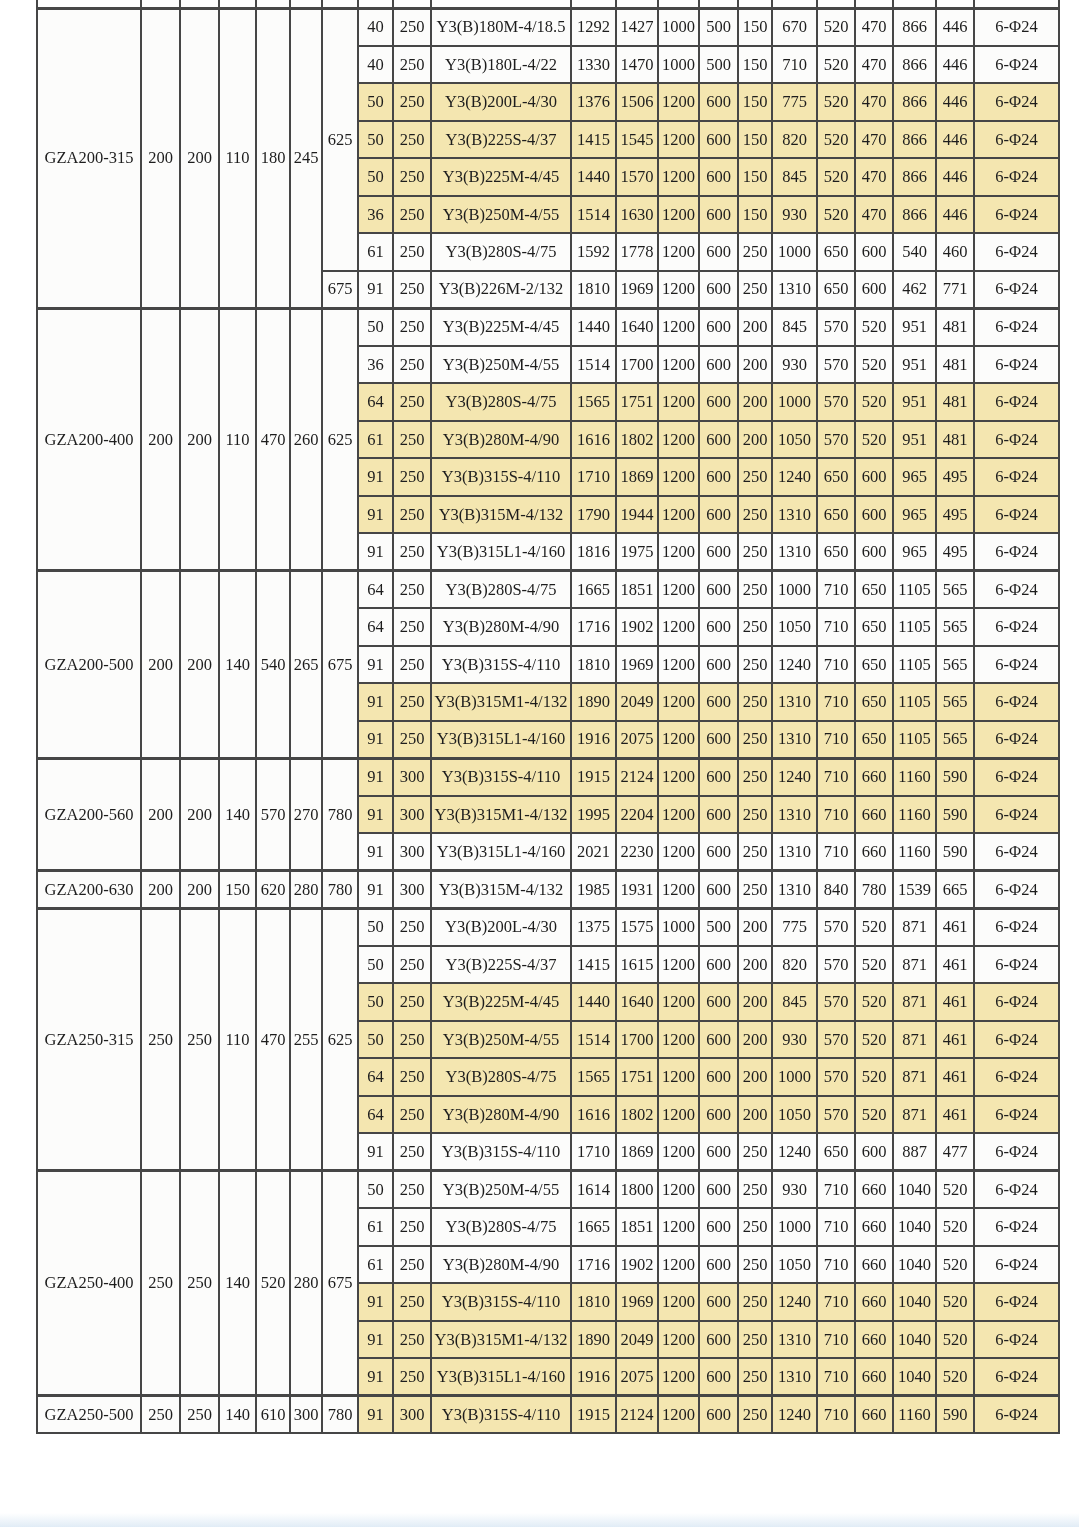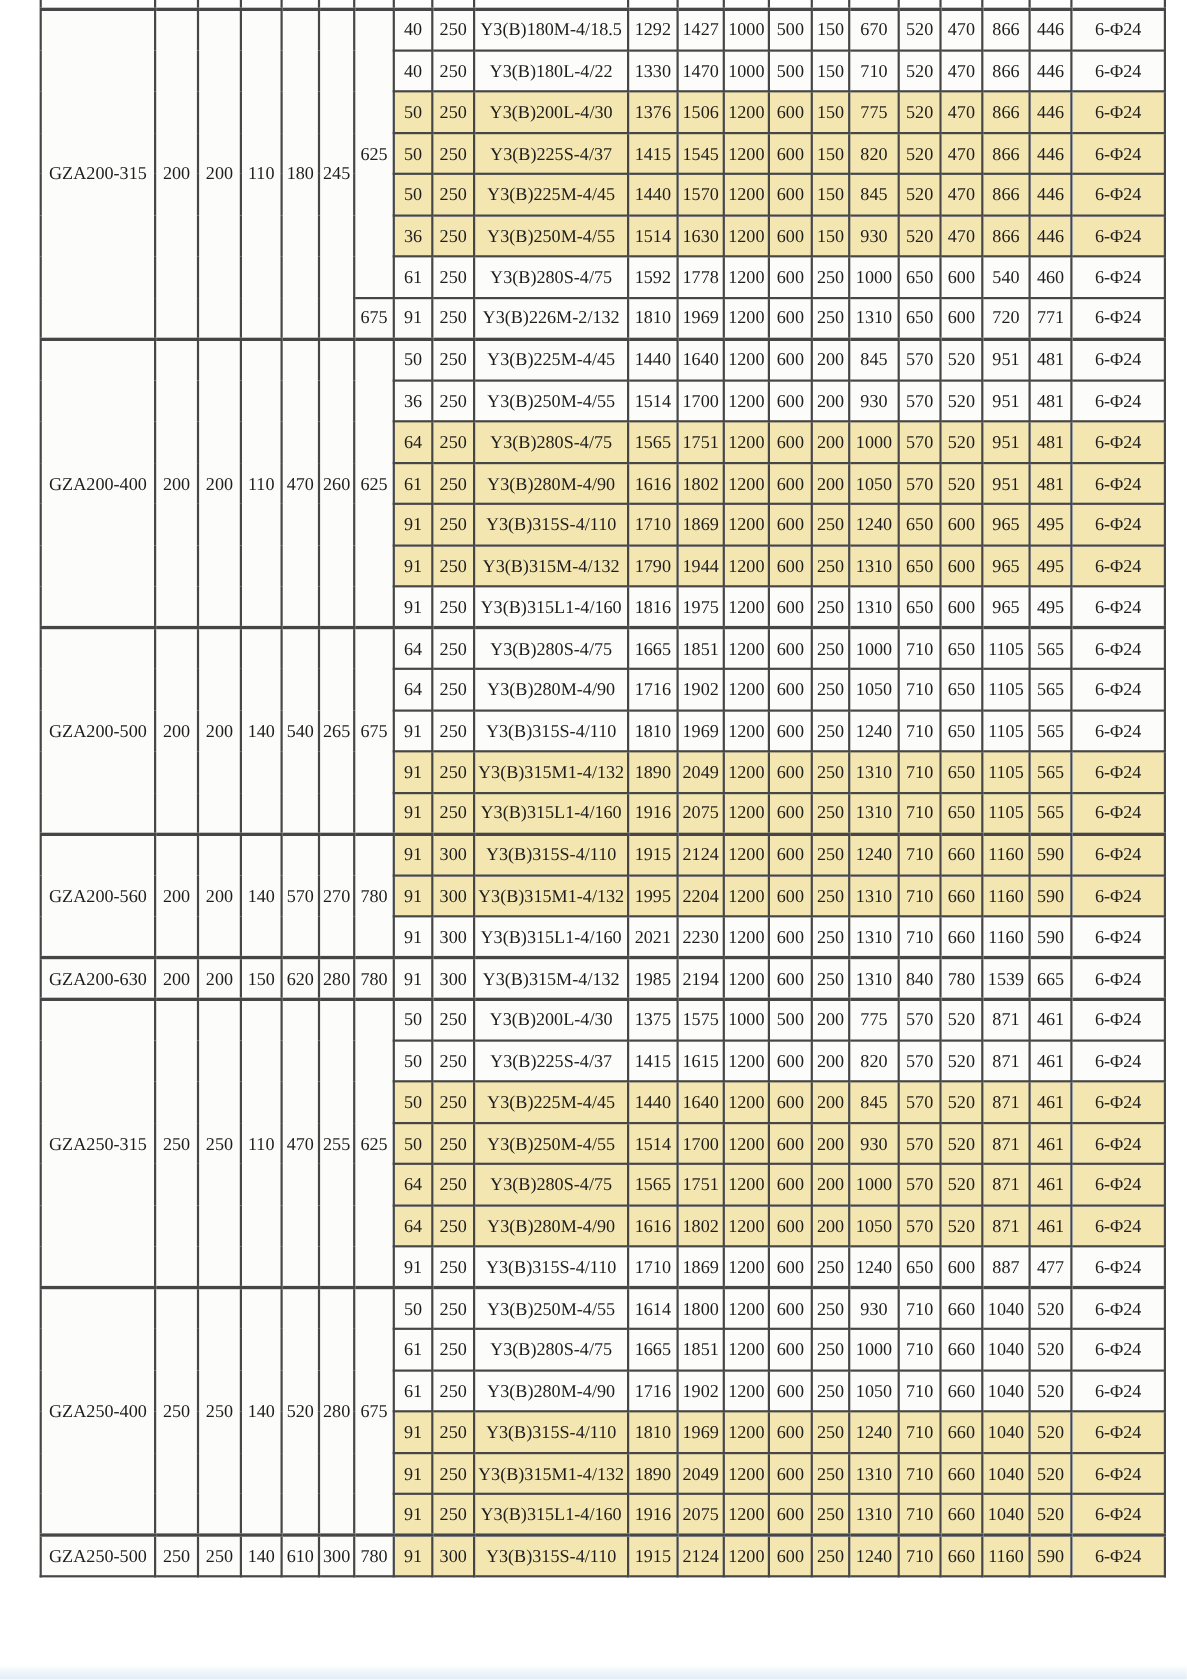--- a/index.html
+++ b/index.html
@@ -222,21 +222,21 @@
           <td>250</td>
           <td>Y3(B)226M-2/132</td>
           <td>1810</td>
           <td>1969</td>
           <td>1200</td>
           <td>600</td>
           <td>250</td>
           <td>1310</td>
           <td>650</td>
           <td>600</td>
-          <td>720</td>
+          <td>462</td>
           <td>771</td>
           <td>6-Φ24</td>
         </tr>
         <tr class="gstart">
           <td rowspan="7">GZA200-400</td>
           <td rowspan="7">200</td>
           <td rowspan="7">200</td>
           <td rowspan="7">110</td>
           <td rowspan="7">470</td>
           <td rowspan="7">260</td>
@@ -499,21 +499,21 @@
           <td>200</td>
           <td>200</td>
           <td>150</td>
           <td>620</td>
           <td>280</td>
           <td>780</td>
           <td>91</td>
           <td>300</td>
           <td>Y3(B)315M-4/132</td>
           <td>1985</td>
-          <td>2194</td>
+          <td>1931</td>
           <td>1200</td>
           <td>600</td>
           <td>250</td>
           <td>1310</td>
           <td>840</td>
           <td>780</td>
           <td>1539</td>
           <td>665</td>
           <td>6-Φ24</td>
         </tr>

